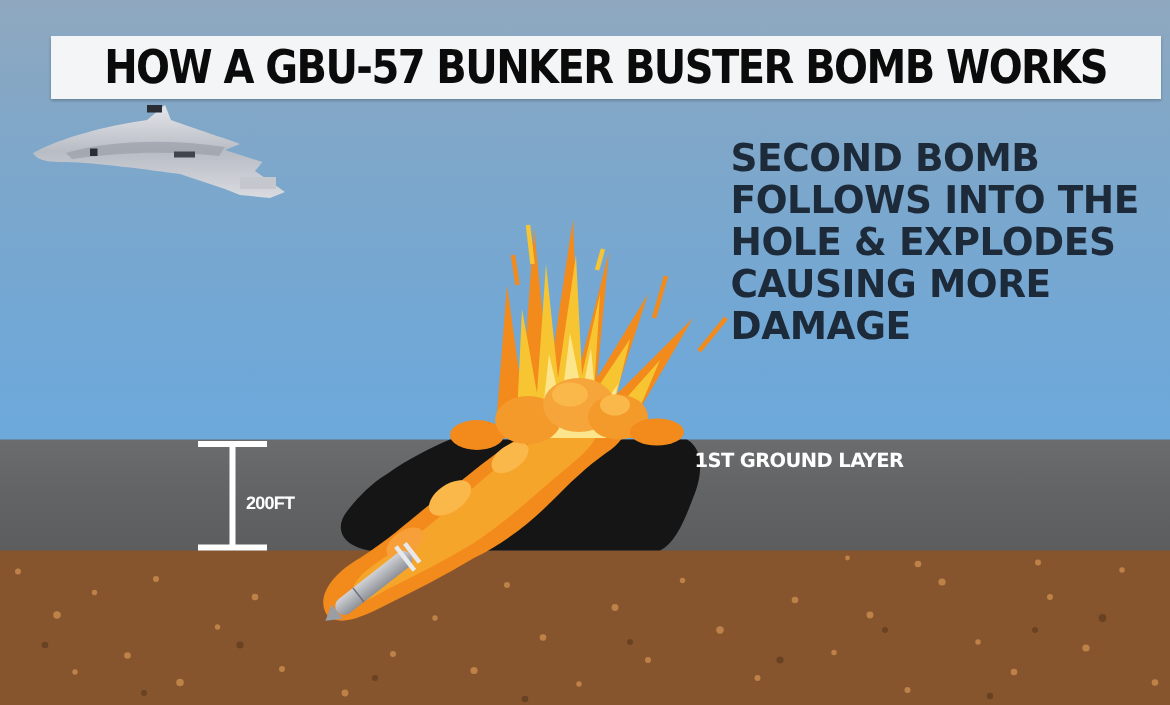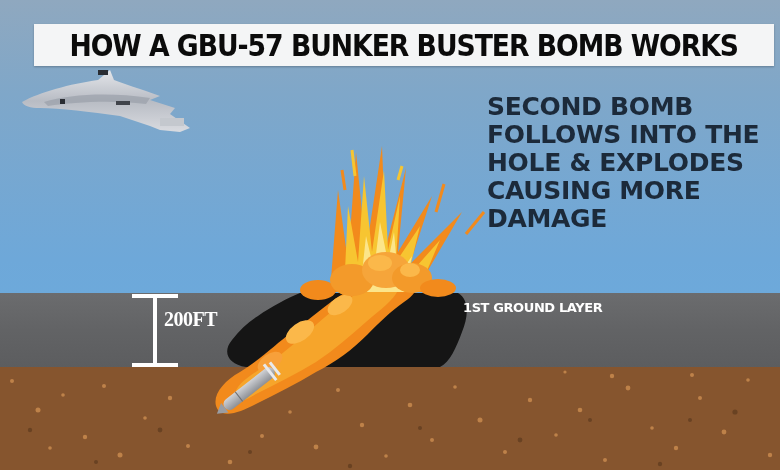--- a/index.html
+++ b/index.html
@@ -14,22 +14,22 @@
   .callout { position: absolute; left: 487px; top: 92px; width: 300px;
     font-family: "DejaVu Sans", sans-serif; font-weight: bold; font-size: 25.5px; line-height: 28px;
     color: #1c2a3a; letter-spacing: -0.3px; transform: scaleX(0.98); transform-origin: left top; }
   .callout div { white-space: nowrap; }
   .layer1 { position: absolute; left: 0; top: 293px; width: 780px; height: 75px;
     background: linear-gradient(180deg, #6b6c6e 0%, #626365 50%, #5c5d5f 100%); }
   .layer2 { position: absolute; left: 0; top: 367px; width: 780px; height: 103px;
     background: #86552e; }
   .layer-label { position: absolute; color: #ffffff; font-family: "DejaVu Sans", sans-serif;
     font-weight: bold; font-size: 13px; letter-spacing: -0.4px; white-space: nowrap; }
-  .measure-label { position: absolute; left: 164px; top: 308px; color: #ffffff;
-    font-family: Liberation Serif, serif; font-weight: bold; font-size: 20px; letter-spacing: -0.5px; }
+  .measure-label { position: absolute; left: 164px; top: 328px; color: #ffffff;
+    font-family: Liberation Sans, sans-serif; font-weight: bold; font-size: 12px; letter-spacing: -0.5px; }
   .bracket-top, .bracket-bottom { position: absolute; left: 132px; width: 46px; height: 4px; background: #fff; }
   .bracket-top { top: 294px; }
   .bracket-bottom { top: 363px; }
   .bracket-stem { position: absolute; left: 153px; top: 294px; width: 4px; height: 72px; background: #fff; }
   svg.layer { position: absolute; left: 0; top: 0; }
 </style>
 </head>
 <body>
 
 <div class="scene">

